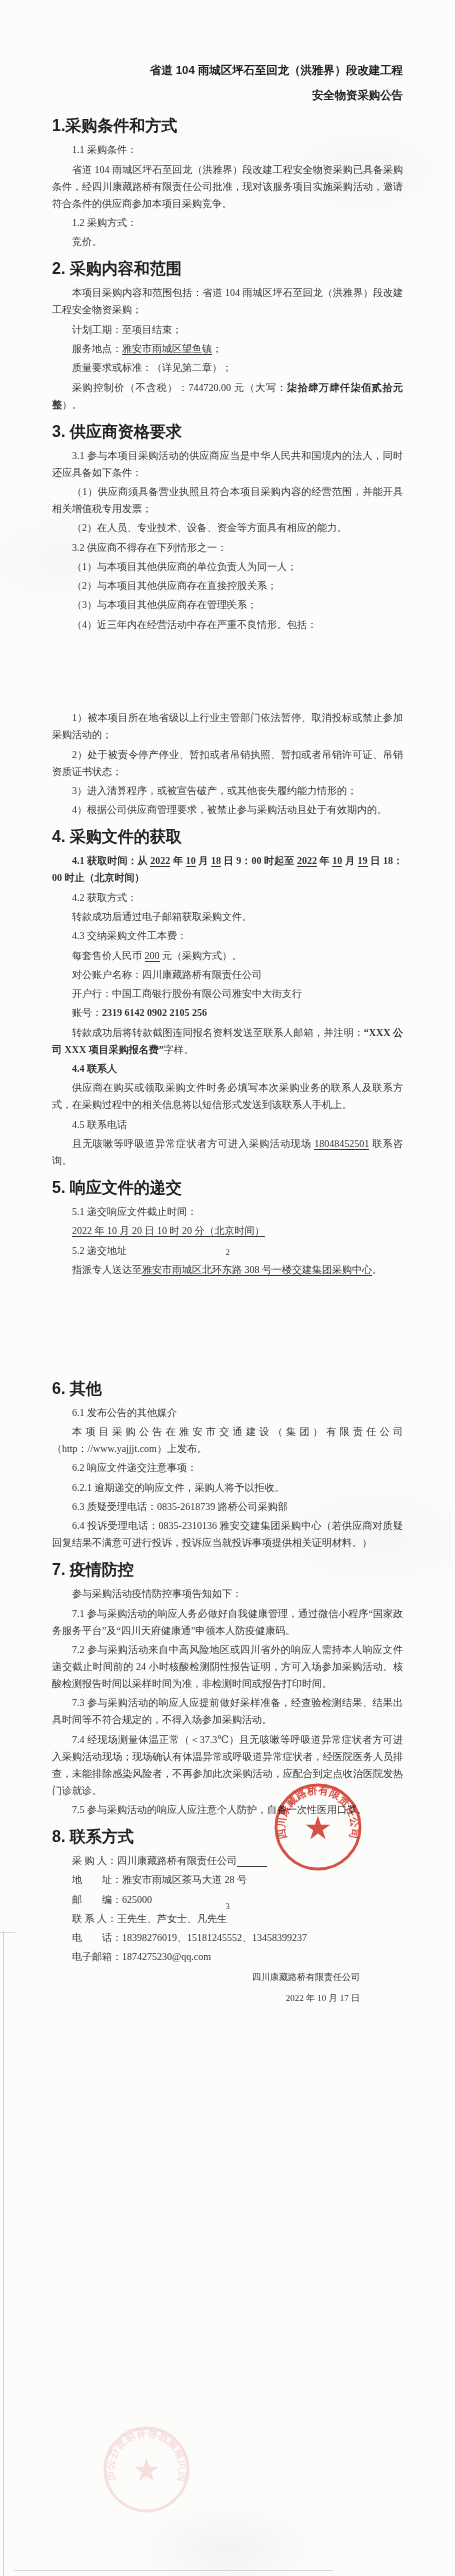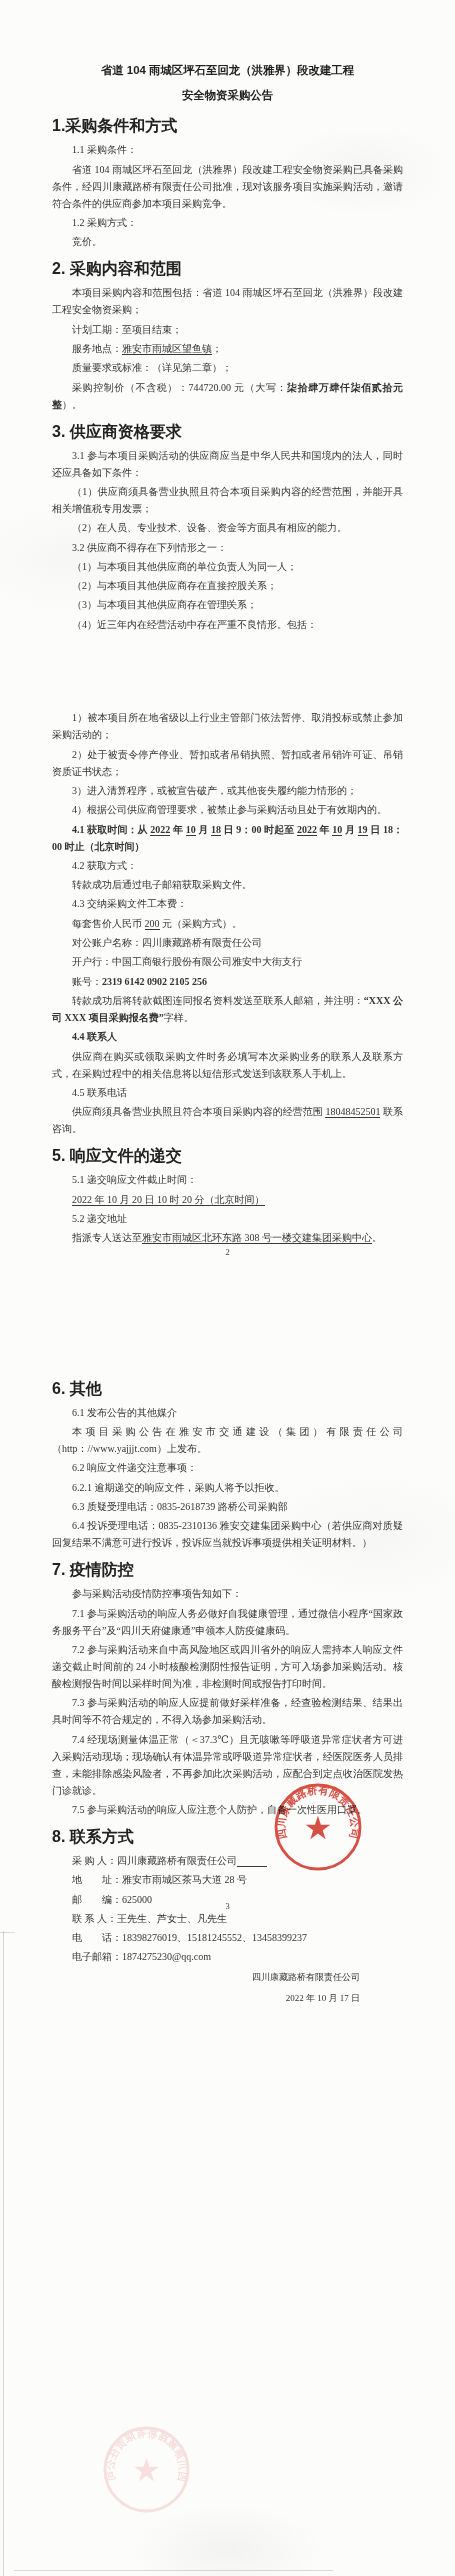--- a/index.html
+++ b/index.html
@@ -18,21 +18,21 @@
       radial-gradient(171px 91px at 376px 1537px, rgba(185,183,180,.08), transparent 70%),
       radial-gradient(137px 68px at 228px 2550px, rgba(160,160,158,.10), transparent 70%);
   }
   .page{position:absolute;left:0;width:455px;box-sizing:border-box;}
   #page1{top:0;height:706px;padding:59px 52px 0;}
   #page2{top:706px;height:649px;padding:3.4px 52px 0;}
   #page3{top:1364px;height:592px;padding:5.7px 52px 0;}
   #page4{top:1947px;height:629px;}
   .blk{margin:0 0 2.3px;}
   .title{
-    text-align:center;font-weight:bold;font-size:11.4px;line-height:23px;
+    text-align:right;font-weight:bold;font-size:11.4px;line-height:23px;
     font-family:"Liberation Sans","DejaVu Sans",sans-serif;color:#222;
   }
   .h{
     font-family:"Liberation Sans","DejaVu Sans",sans-serif;
     font-weight:bold;font-size:16px;line-height:20.5px;color:#222;
     margin:9px 0 4.6px;
   }
   .p{
     font-size:10px;line-height:17px;text-align:justify;text-indent:2em;color:#333;
   }
@@ -92,33 +92,34 @@
       </div>
     <div class="pagenum">1</div>
   </div>
 
   <div class="page" id="page2">
     <div class="flow">
         <div class="blk p"><span class="">1）被本项目所在地省级以上行业主管部门依法暂停、取消投标或禁止参加采购活动的；</span></div>
         <div class="blk p"><span class="">2）处于被责令停产停业、暂扣或者吊销执照、暂扣或者吊销许可证、吊销资质证书状态；</span></div>
         <div class="blk p"><span class="">3）进入清算程序，或被宣告破产，或其他丧失履约能力情形的；</span></div>
         <div class="blk p"><span class="">4）根据公司供应商管理要求，被禁止参与采购活动且处于有效期内的。</span></div>
+        <div class="blk h"><span class="">4. 采购文件的获取</span></div>
         <div class="blk p"><span class="b">4.1 获取时间：从 </span><span class="u b">2022</span><span class="b"> 年 </span><span class="u b">10</span><span class="b"> 月 </span><span class="u b">18</span><span class="b"> 日 9：00 时起至 </span><span class="u b">2022</span><span class="b"> 年 </span><span class="u b">10</span><span class="b"> 月 </span><span class="u b">19</span><span class="b"> 日 18：00 时止（北京时间）</span></div>
         <div class="blk p"><span class="">4.2 获取方式：</span></div>
         <div class="blk p"><span class="">转款成功后通过电子邮箱获取采购文件。</span></div>
         <div class="blk p"><span class="">4.3 交纳采购文件工本费：</span></div>
         <div class="blk p"><span class="">每套售价人民币 </span><span class="u ">200</span><span class=""> 元（采购方式）。</span></div>
         <div class="blk p"><span class="">对公账户名称：四川康藏路桥有限责任公司</span></div>
         <div class="blk p"><span class="">开户行：中国工商银行股份有限公司雅安中大街支行</span></div>
         <div class="blk p"><span class="">账号：</span><span class="b">2319 6142 0902 2105 256</span></div>
         <div class="blk p"><span class="">转款成功后将转款截图连同报名资料发送至联系人邮箱，并注明：</span><span class="b">“XXX 公司 XXX 项目采购报名费”</span><span class="">字样。</span></div>
         <div class="blk p"><span class="b">4.4 联系人</span></div>
         <div class="blk p"><span class="">供应商在购买或领取采购文件时务必填写本次采购业务的联系人及联系方式，在采购过程中的相关信息将以短信形式发送到该联系人手机上。</span></div>
         <div class="blk p"><span class="">4.5 联系电话</span></div>
-        <div class="blk p"><span class="">供应商须具备营业执照且符合本项目采购内容的经营范围 </span><span class="u ">18048452501</span><span class=""> 联系咨询。</span></div>
+        <div class="blk p"><span class="">且无咳嗽等呼吸道异常症状者方可进入采购活动现场 </span><span class="u ">18048452501</span><span class=""> 联系咨询。</span></div>
         <div class="blk h"><span class="">5. 响应文件的递交</span></div>
         <div class="blk p"><span class="">5.1 递交响应文件截止时间：</span></div>
         <div class="blk p"><span class="u ">2022 年 10 月 20 日 10 时 20 分（北京时间）</span></div>
         <div class="blk p"><span class="">5.2 递交地址</span></div>
         <div class="blk p"><span class="">指派专人送达至</span><span class="u ">雅安市雨城区北环东路 308 号一楼交建集团采购中心</span><span class="">。</span></div>
       </div>
     <div class="pagenum">2</div>
   </div>
 
   <div class="page" id="page3">

